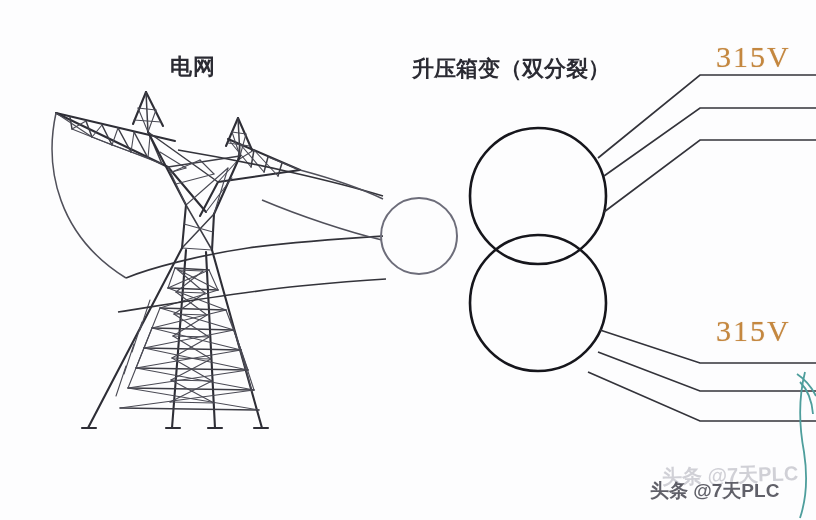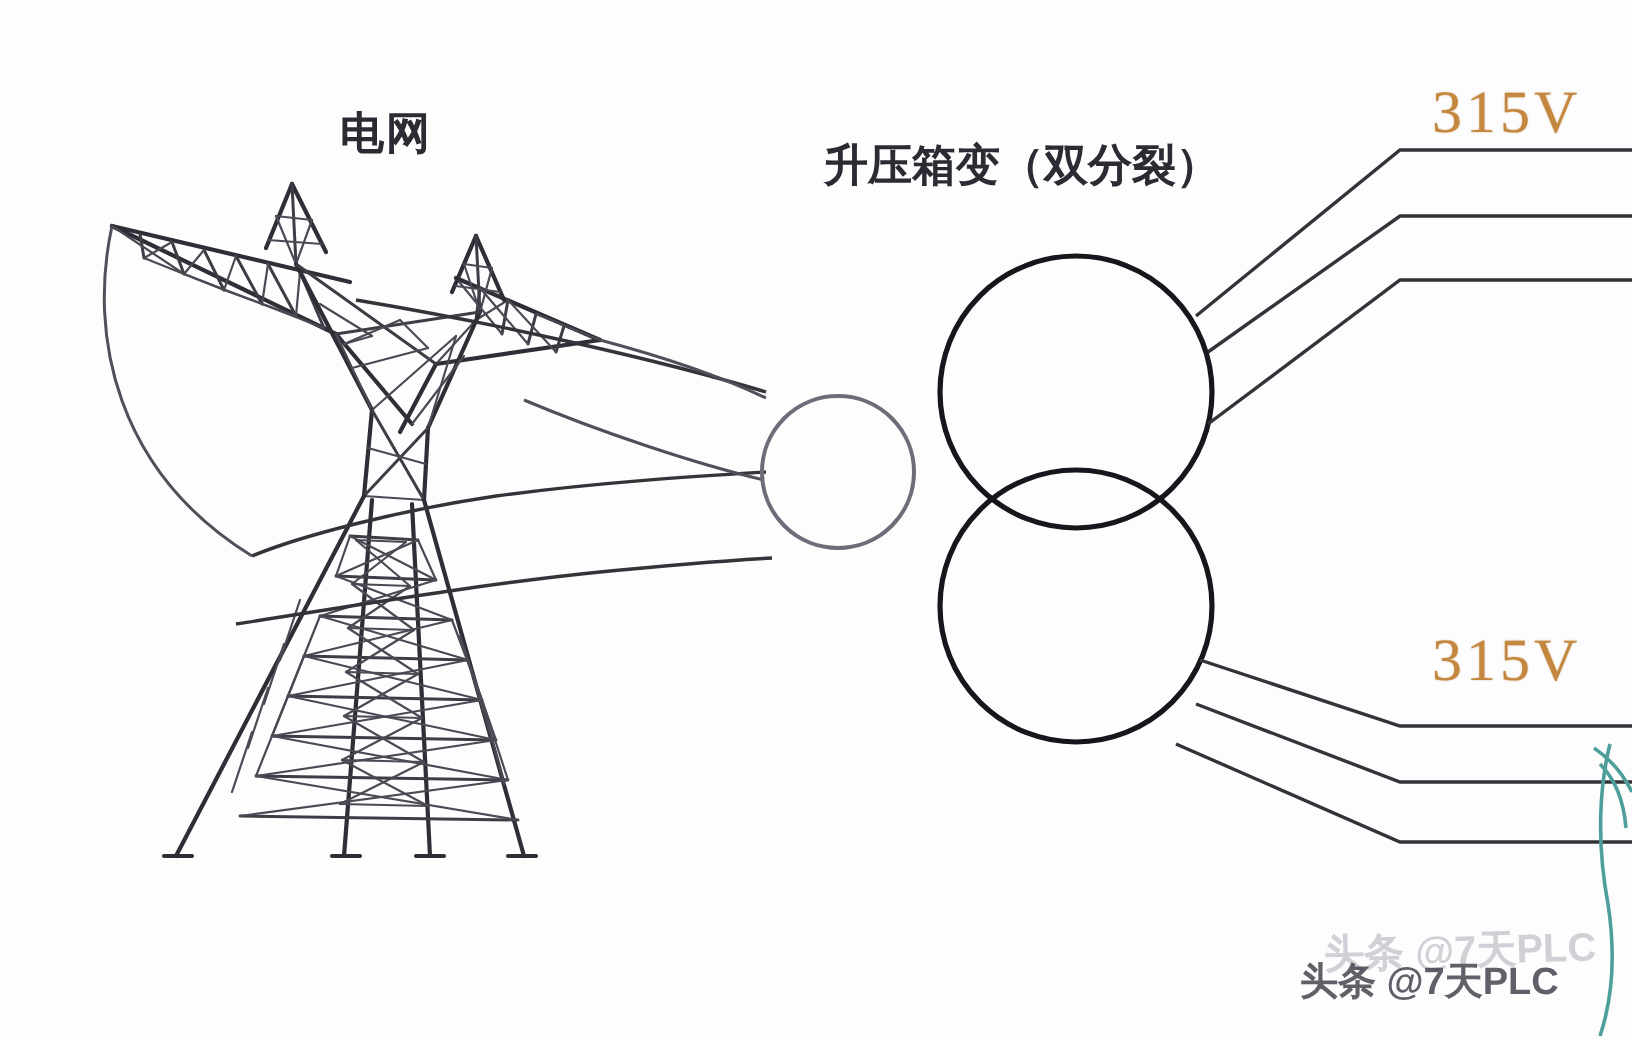--- a/index.html
+++ b/index.html
@@ -30,21 +30,21 @@
   }
   #label-grid {
     left: 170px;
     top: 52px;
     font-size: 22px;
     font-weight: 700;
     letter-spacing: 1px;
   }
   #label-transformer {
     left: 412px;
-    top: 68px;
+    top: 54px;
     font-size: 22px;
     font-weight: 700;
     letter-spacing: 0px;
   }
   .volt-label {
     position: absolute;
     font-family: "Liberation Serif", serif;
     font-size: 30px;
     font-weight: 400;
     color: #c4873f;

